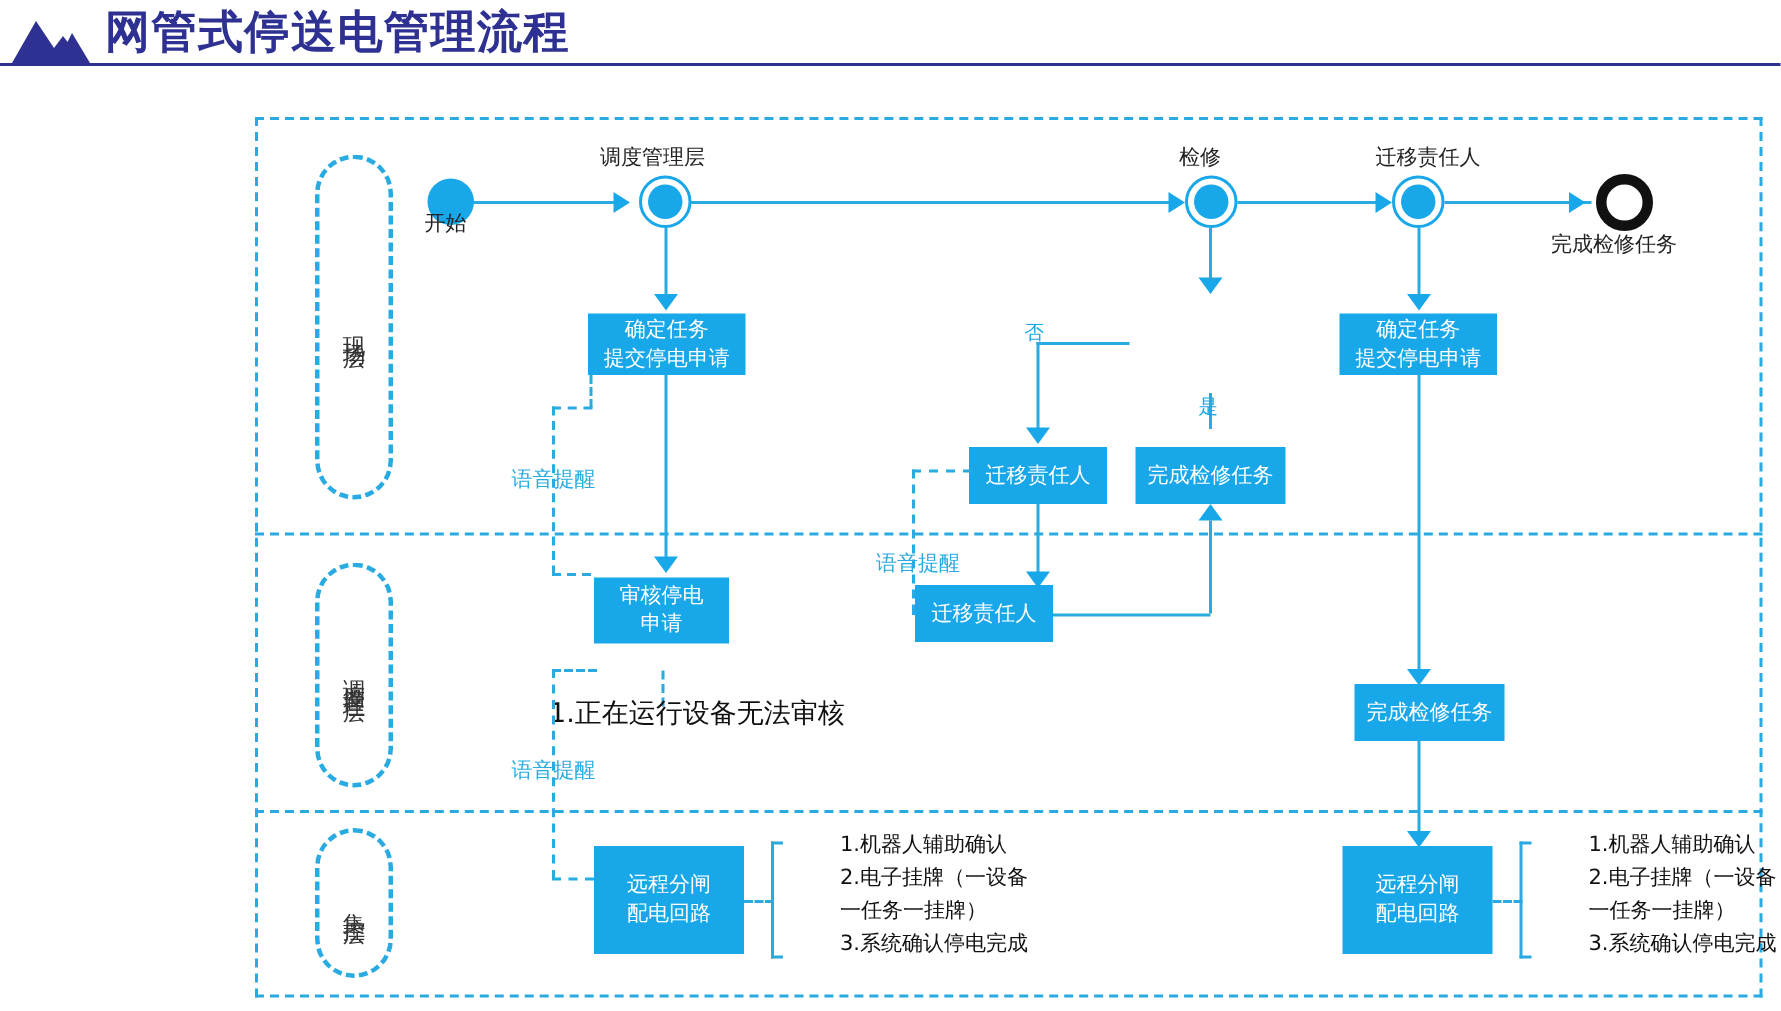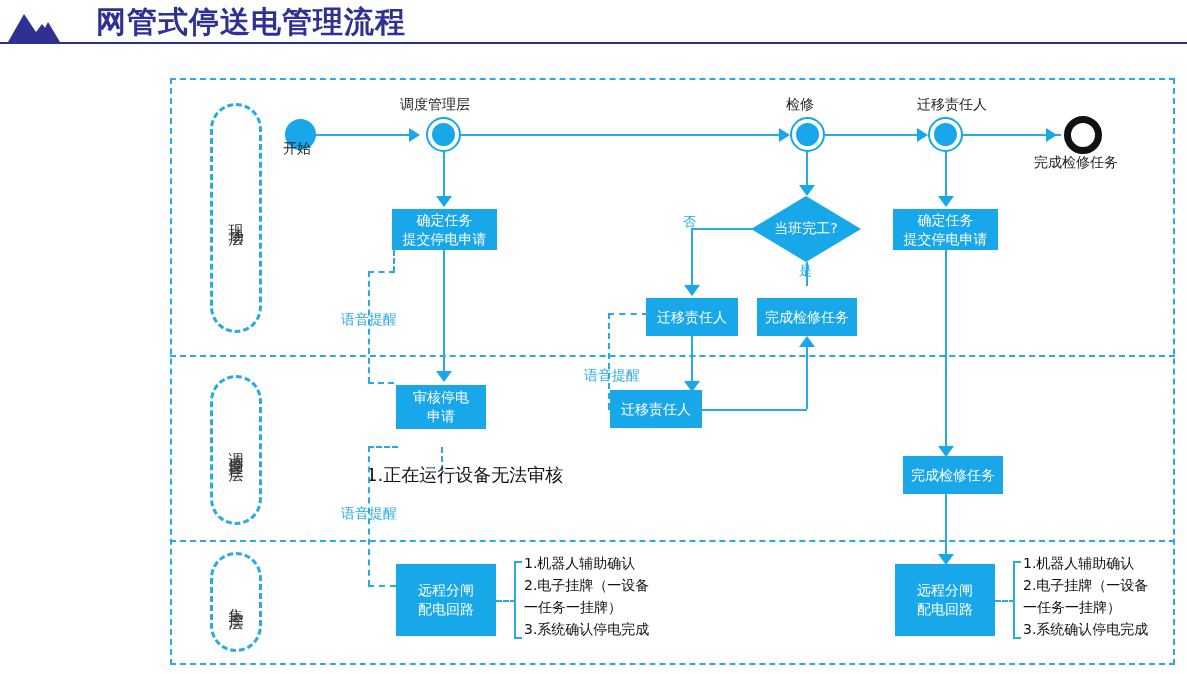--- a/index.html
+++ b/index.html
@@ -18,21 +18,21 @@
   .header-rule{
     position:absolute;left:0;top:42px;width:1187px;height:2px;
     background:#2e3192;
   }
   .logo-mark{position:absolute;left:8px;top:10px;width:56px;height:32px;}
   .title{
     position:absolute;left:70px;top:2px;
     font-size:30px;font-weight:bold;letter-spacing:1px;
     color:#2e3192;
     font-family:Liberation Serif, serif;
-    white-space:nowrap;line-height:40px;margin-left:26px;
+    white-space:nowrap;line-height:40px;
   }
 
   
   .lane-container{
     position:absolute;left:170px;top:78px;width:1005px;height:587px;
     border:2px dashed #29abe2;
     box-sizing:border-box;
   }
   .lane-divider{
     position:absolute;left:170px;width:1005px;height:0;
@@ -111,20 +111,21 @@
   }
   .note{
     position:absolute;font-size:18px;color:#111;
     font-family:"DejaVu Sans","Liberation Sans",sans-serif;
     white-space:nowrap;
   }
   .notelist{
     position:absolute;font-size:14px;color:#111;line-height:22px;
     font-family:"DejaVu Sans","Liberation Sans",sans-serif;
     white-space:pre-line;
+    margin-left:36px;
   }
 
   
   .hline{position:absolute;height:0;border-top:2px solid #29abe2;}
   .vline{position:absolute;width:0;border-left:2px solid #29abe2;}
   .hdash{position:absolute;height:0;border-top:2px dashed #29abe2;}
   .vdash{position:absolute;width:0;border-left:2px dashed #29abe2;}
   .arrow-r{
     position:absolute;width:0;height:0;
     border-left:11px solid #18a7e8;
@@ -217,26 +218,20 @@
 
   <div class="vdash" style="left:393px;top:250px;height:22px;"></div>
   <div class="hdash" style="left:368px;top:271px;width:27px;"></div>
   <div class="vdash" style="left:368px;top:271px;height:112px;"></div>
   <div class="hdash" style="left:368px;top:382px;width:26px;"></div>
   <div class="voice" style="left:341px;top:311px;">语音提醒</div>
 
   <div class="vline" style="left:806px;top:152px;height:36px;"></div>
   <div class="arrow-d" style="left:799px;top:185px;"></div>
 
-  <div class="diamond" style="left:751px;top:196px;width:110px;height:66px;">
-    <svg width="110" height="66" viewBox="0 0 110 66">
-      <polygon points="55,0 110,33 55,66 0,33" fill="#18a7e8"></polygon>
-    </svg>
-    <div class="dlabel">当班完工?</div>
-  </div>
 
   <div class="hline" style="left:691px;top:228px;width:62px;"></div>
   <div class="vline" style="left:691px;top:228px;height:60px;"></div>
   <div class="arrow-d" style="left:684px;top:285px;"></div>
   <div class="blabel" style="left:683px;top:213px;">否</div>
 
   <div class="proc" style="left:646px;top:298px;width:92px;height:38px;">迁移责任人</div>
 
   <div class="vline" style="left:806px;top:262px;height:24px;"></div>
   <div class="blabel" style="left:799px;top:262px;">是</div>

